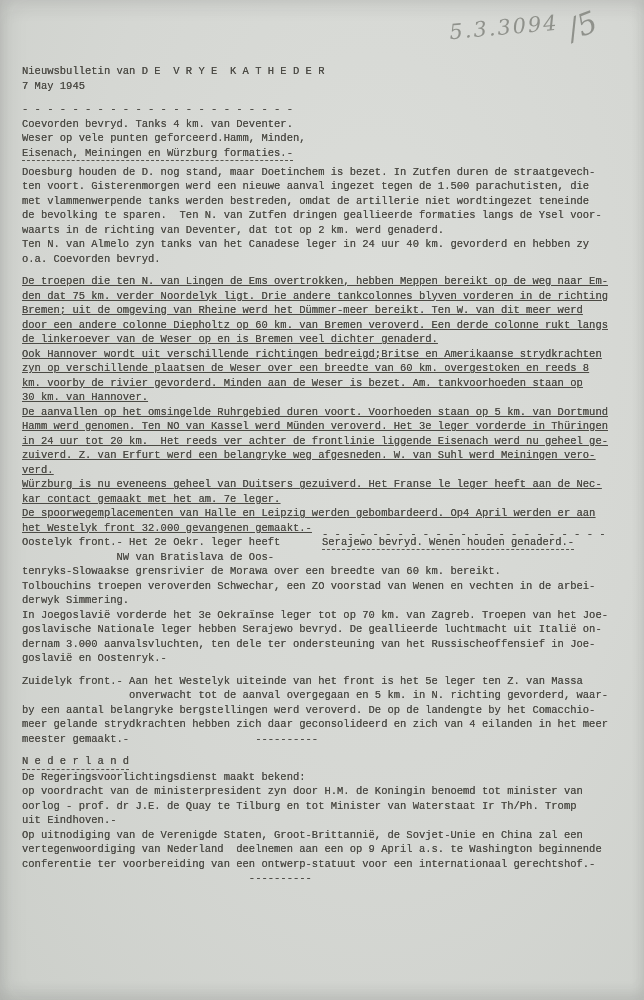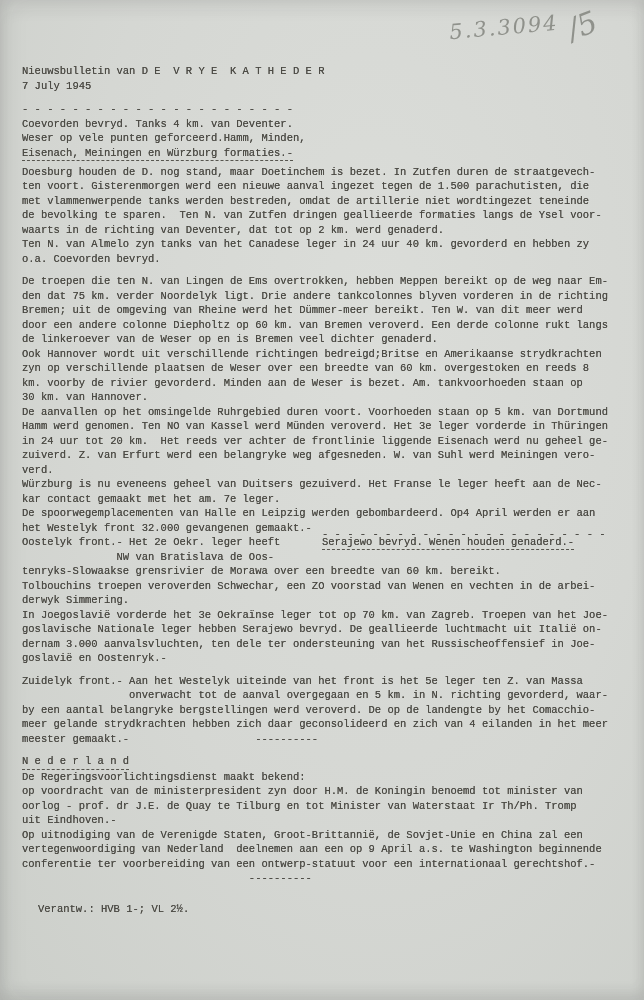--- a/index.html
+++ b/index.html
@@ -24,21 +24,21 @@
   }
   .pre { white-space: pre; }
   .row { display: flex; align-items: flex-start; }
   .col-l { flex: 0 0 300px; width: 300px; }
   .col-r { flex: 1 1 auto; }
   .u { border-bottom: 1px dashed #57564f; display: inline-block; line-height: 13px; }
   .heading { display: inline-block; border-bottom: 1px dashed #57564f; line-height: 13.5px; }
   .overdash { position: relative; }
   .overdash .dashes { position: absolute; top: -6px; left: 0; white-space: pre; line-height: 10px; }
   .block-a { margin-top: 4px; }
-  .block-b { margin-top: 8px; }
+  .block-b { margin-top: 8px; text-decoration: underline; }
   .row-east { margin-top: 0; }
   .south { margin-top: 8px; }
   .ned-head { margin-top: 8px; text-decoration: underline; }
   .ned-b2 { }
   .footer { margin-top: 16px; margin-left: 16px; }
   .row1 { margin-top: 9px; }
   .annotation {
     position: absolute;
     top: 16px;
     right: 52px;
@@ -62,21 +62,21 @@
 </head>
 <body>
 
 <div class="paper">
 
   <div class="annotation">
     <span>5.3.3094</span><span class="suffix">/5</span>
   </div>
 
   <div class="pre">Nieuwsbulletin van D E  V R Y E  K A T H E D E R</div>
-  <div class="pre">7 July 1945</div>
+  <div class="pre">7 May 1945</div>
 
   <div class="row row1">
     <div class="col-r">
       <div class="pre">- - - - - - - - - - - - - - - - - - - - - -</div>
       <div class="pre">Coevorden bevryd. Tanks 4 km. van Deventer.
 Weser op vele punten geforceerd.Hamm, Minden,</div>
       <div><span class="u">Eisenach, Meiningen en Würzburg formaties.-</span></div>
     </div>
   </div>
 
@@ -135,15 +135,14 @@
   <div class="ned-head"><span class="heading">N e d e r l a n d</span></div>
   <div class="pre">De Regeringsvoorlichtingsdienst maakt bekend:
 op voordracht van de ministerpresident zyn door H.M. de Koningin benoemd tot minister van
 oorlog - prof. dr J.E. de Quay te Tilburg en tot Minister van Waterstaat Ir Th/Ph. Tromp
 uit Eindhoven.-</div>
   <div class="pre ned-b2">Op uitnodiging van de Verenigde Staten, Groot-Brittannië, de Sovjet-Unie en China zal een
 vertegenwoordiging van Nederland  deelnemen aan een op 9 April a.s. te Washington beginnende
 conferentie ter voorbereiding van een ontwerp-statuut voor een internationaal gerechtshof.-</div>
   <div class="pre">                                    ----------</div>
 
-  <div class="pre footer">Verantw.: HVB 1-; VL 2½.</div>
 
 </div>
 
 </body></html>

